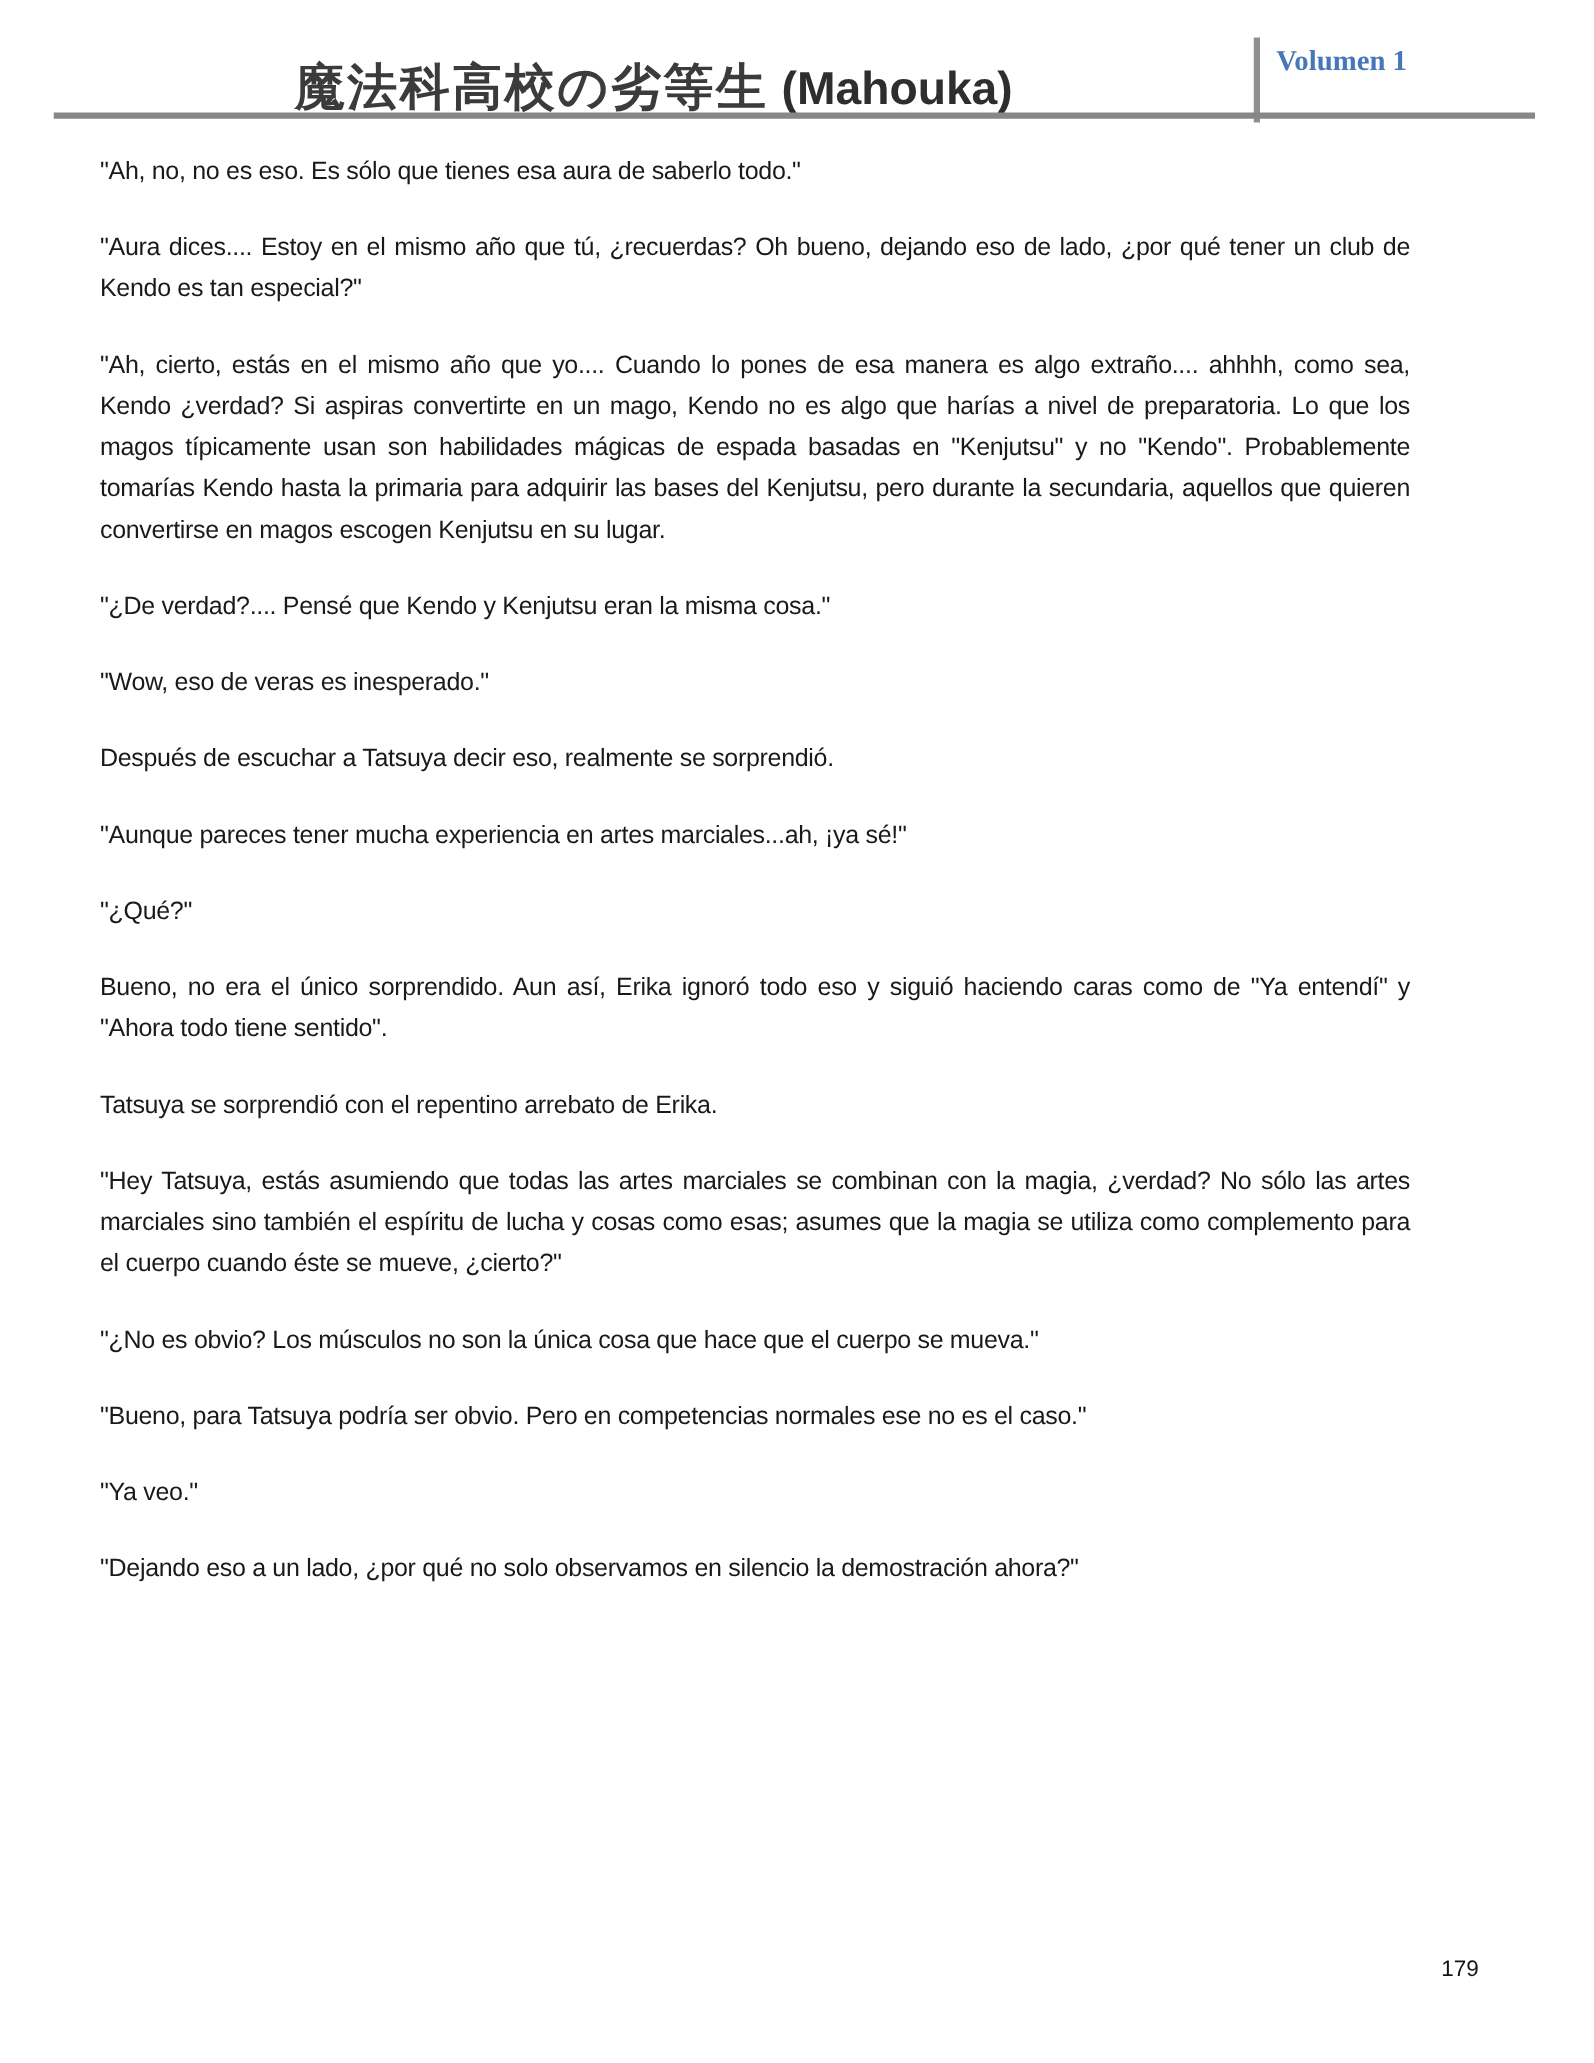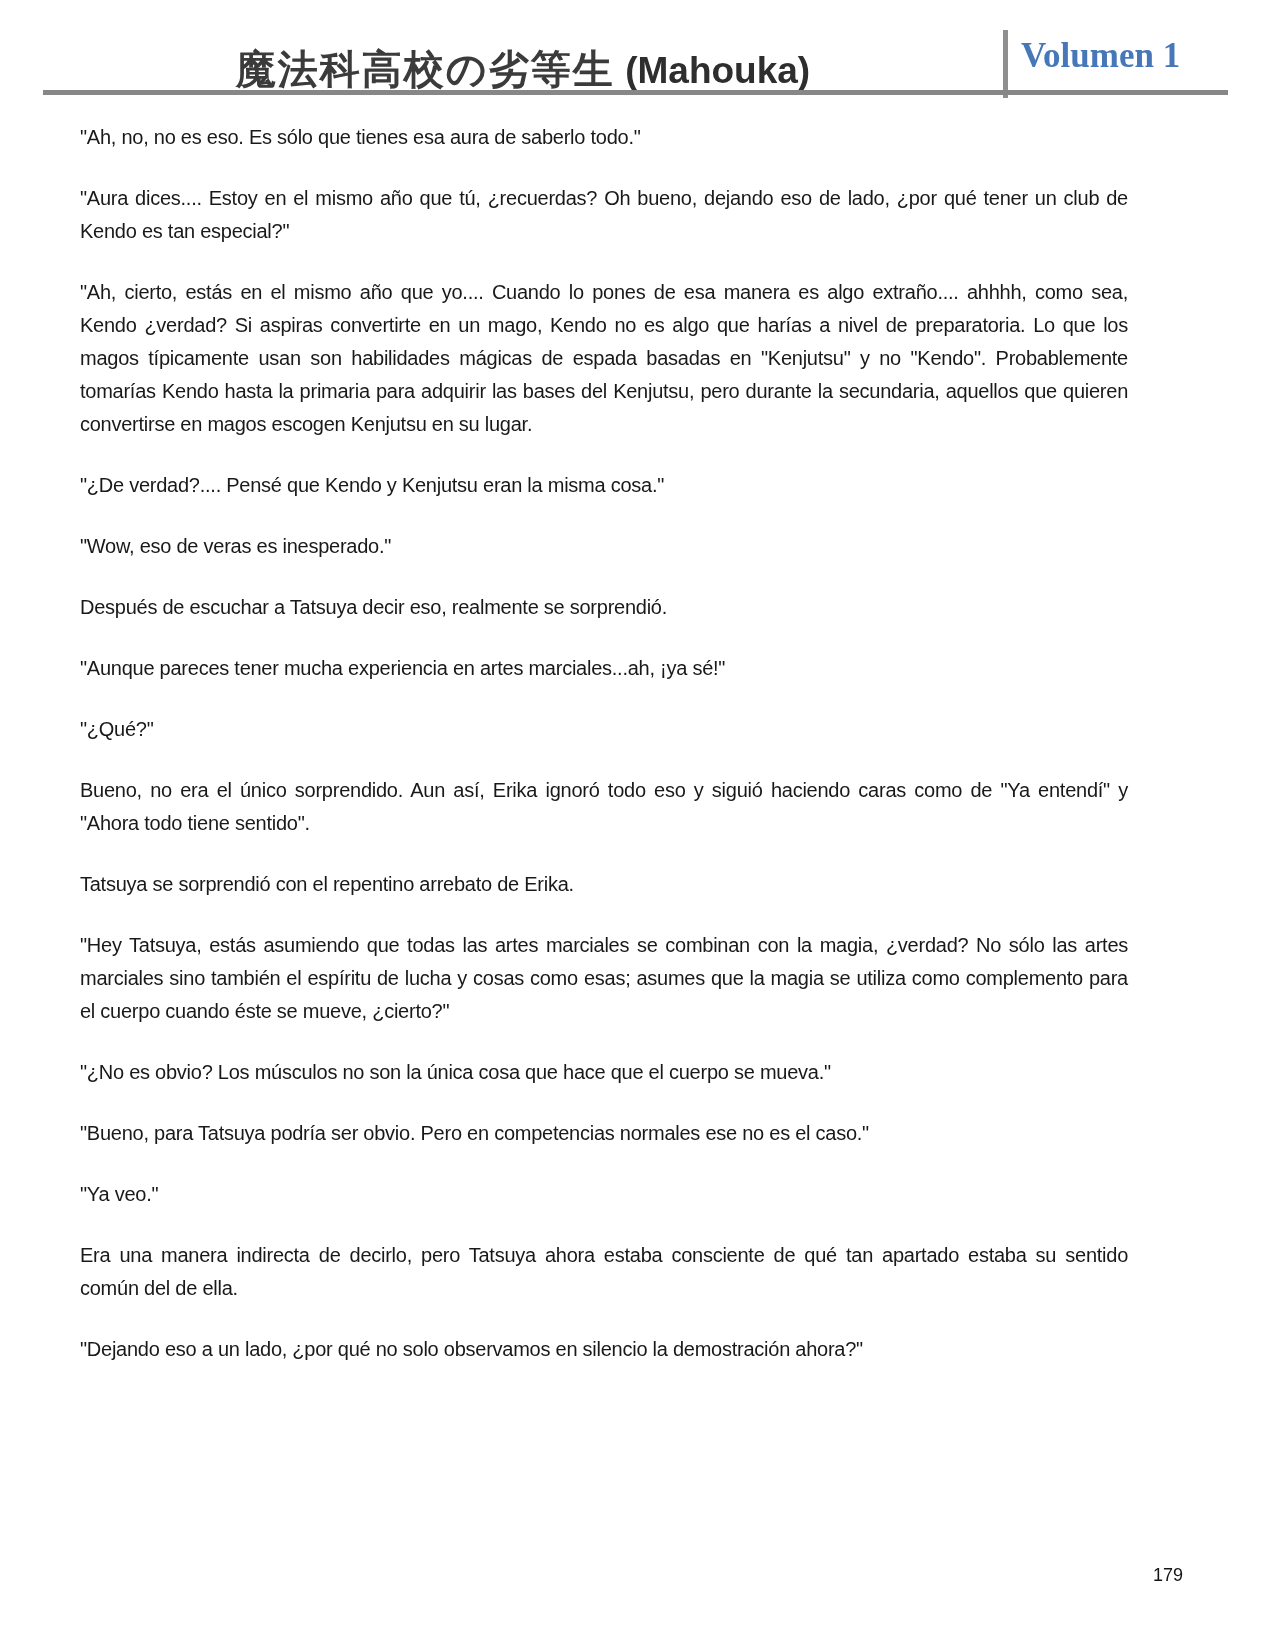--- a/index.html
+++ b/index.html
@@ -49,21 +49,21 @@
     width: 5px;
     height: 68px;
     background: #8f8f8f;
   }
   .volume-label {
     position: absolute;
     left: 1021px;
     top: 36px;
     font-family: "Liberation Serif", "DejaVu Serif", serif;
     font-weight: 700;
-    font-size: 35px;
+    font-size: 23px;
     color: #4677b8;
     white-space: nowrap;
   }
   .h-rule {
     position: absolute;
     left: 43px;
     top: 90px;
     width: 1185px;
     height: 5px;
     background: #878787;
@@ -115,19 +115,18 @@
       <p>"Wow, eso de veras es inesperado."</p>
       <p>Después de escuchar a Tatsuya decir eso, realmente se sorprendió.</p>
       <p>"Aunque pareces tener mucha experiencia en artes marciales...ah, ¡ya sé!"</p>
       <p>"¿Qué?"</p>
       <p>Bueno, no era el único sorprendido. Aun así, Erika ignoró todo eso y siguió haciendo caras como de "Ya entendí" y "Ahora todo tiene sentido".</p>
       <p>Tatsuya se sorprendió con el repentino arrebato de Erika.</p>
       <p>"Hey Tatsuya, estás asumiendo que todas las artes marciales se combinan con la magia, ¿verdad? No sólo las artes marciales sino también el espíritu de lucha y cosas como esas; asumes que la magia se utiliza como complemento para el cuerpo cuando éste se mueve, ¿cierto?"</p>
       <p>"¿No es obvio? Los músculos no son la única cosa que hace que el cuerpo se mueva."</p>
       <p>"Bueno, para Tatsuya podría ser obvio. Pero en competencias normales ese no es el caso."</p>
       <p>"Ya veo."</p>
-      <p>Era una manera indirecta de decirlo, pero Tatsuya ahora estaba consciente de qué tan apartado estaba su sentido común del de ella.</p>
       <p>"Dejando eso a un lado, ¿por qué no solo observamos en silencio la demostración ahora?"</p>
     </main>
 
   <div class="page-number">179</div>
 
 </div>
 
 </body></html>

